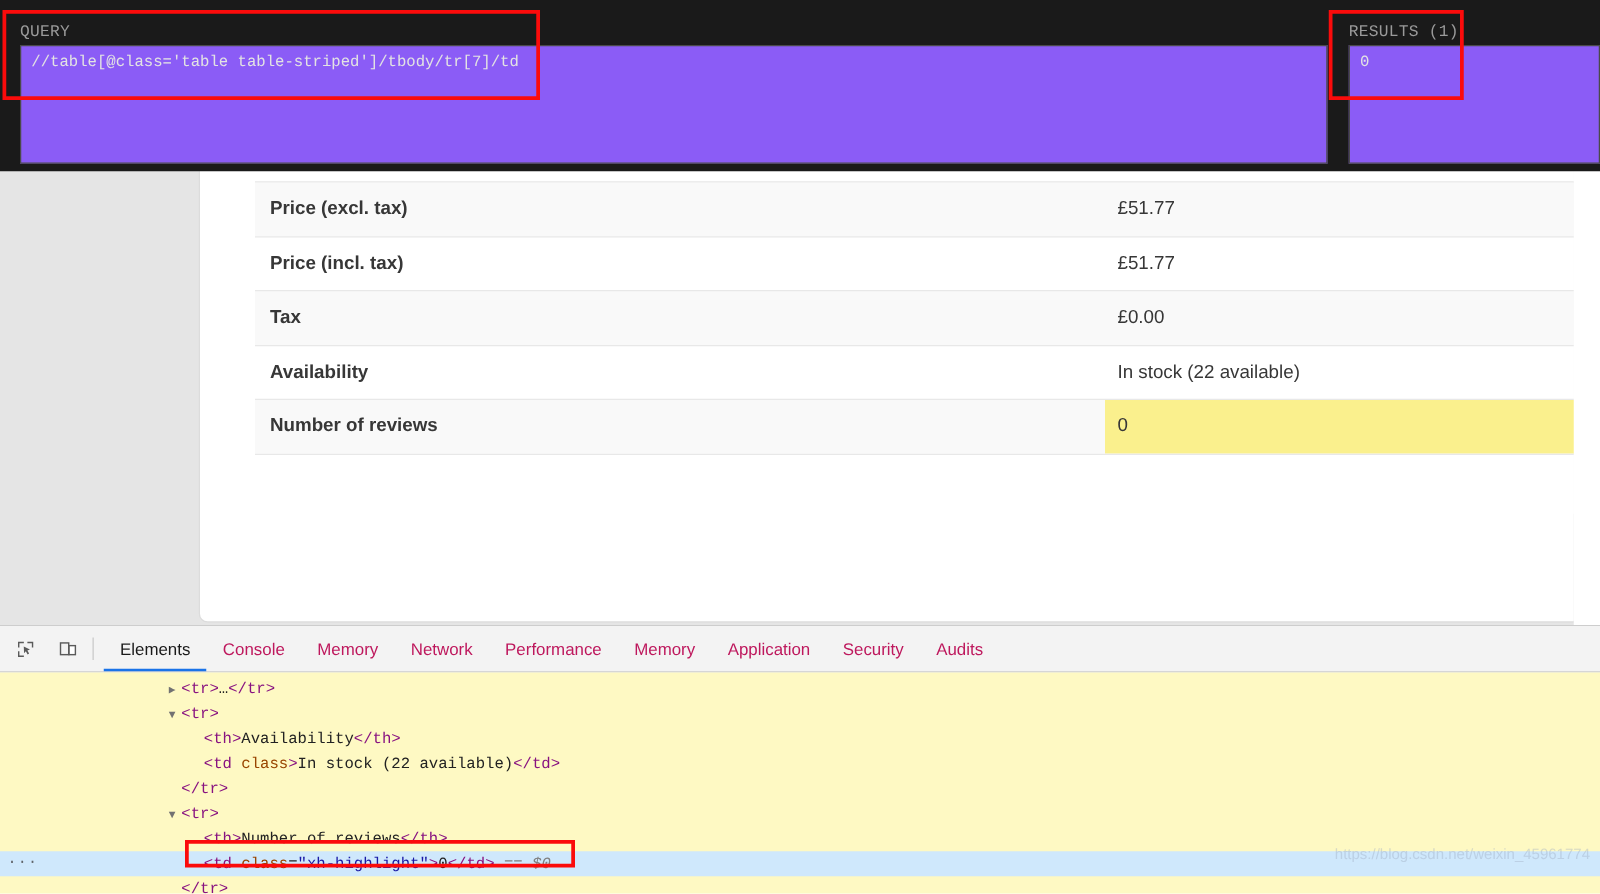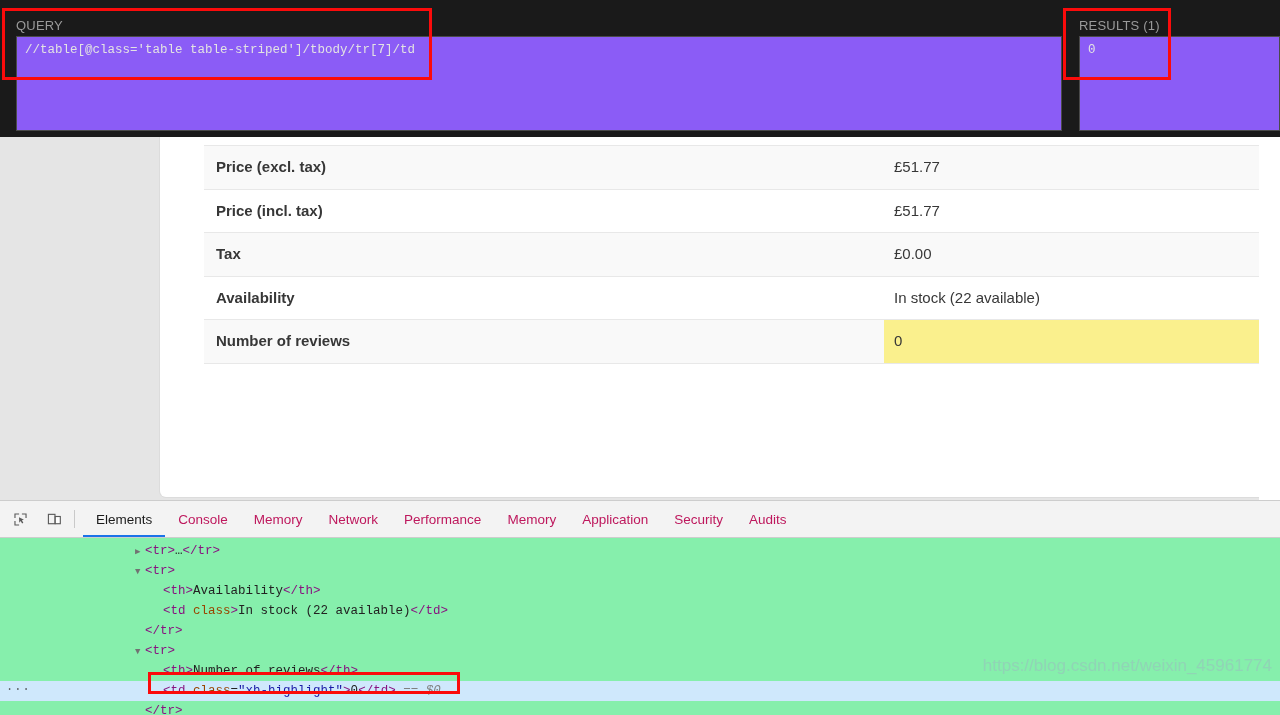--- a/index.html
+++ b/index.html
@@ -91,21 +91,21 @@
     background: #1a1a1a;
     color: #cfcfcf;
     font-family: "Liberation Mono", monospace;
     overflow: hidden;
     z-index: 5;
   }
   .xh-label {
     position: absolute;
     font-size: 13px;
     color: #9a9a9a;
-    font-family: Liberation Sans, sans-serif;
+    font-family: Liberation Mono, monospace;
     letter-spacing: 0.2px;
   }
   .xh-box {
     position: absolute;
     border: 1px solid #4a4a4a;
     background: #8b5cf6;
     color: #e3e3e3;
     font-size: 12.5px;
     font-family: "Liberation Mono", monospace;
     padding: 6px 8px;
@@ -178,21 +178,21 @@
     content: "";
     position: absolute;
     left: 0; right: 0; bottom: 0;
     height: 2px;
     background: #1a73e8;
   }
 
   #dom-tree {
     position: relative;
     height: 177px;
-    background: #86efac;
+    background: #fef9c3;
     font-family: "Liberation Mono", monospace;
     font-size: 12.5px;
     line-height: 20px;
     overflow: hidden;
     padding-top: 3px;
   }
   .dom-line {
     position: relative;
     height: 20px;
     white-space: pre;
@@ -231,23 +231,23 @@
     font-size: 17px;
     color: #fc4a4a;
     white-space: nowrap;
     z-index: 45;
   }
 
   
   #watermark {
     position: absolute;
     right: 8px;
-    top: 656px;
+    top: 676px;
     font-family: "Liberation Sans", sans-serif;
-    font-size: 17px;
+    font-size: 12px;
     color: rgba(160,175,195,0.42);
     white-space: nowrap;
     z-index: 46;
   }
 </style>
 </head>
 <body>
 
 <div id="screen">
 

